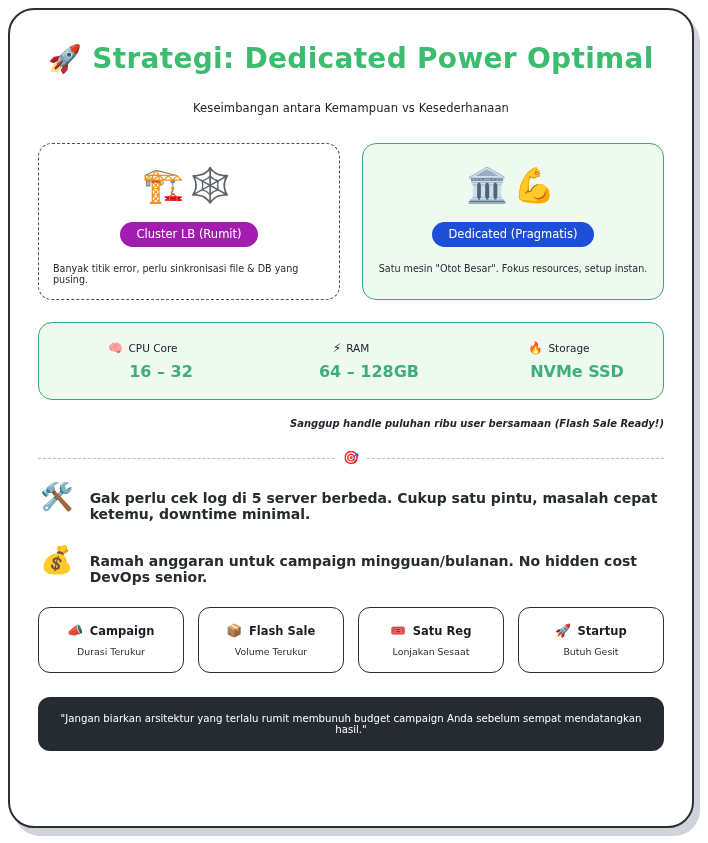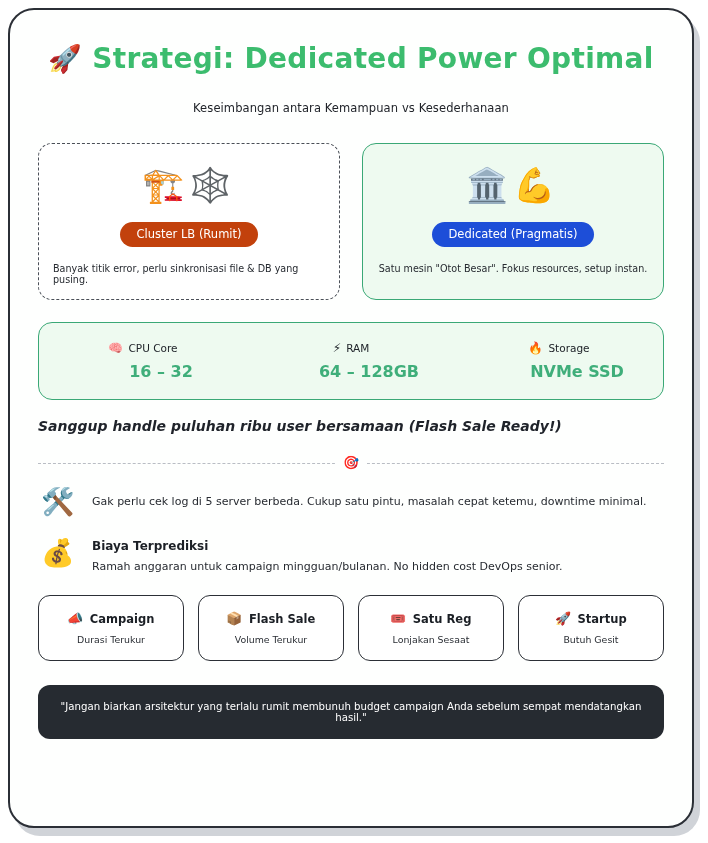--- a/index.html
+++ b/index.html
@@ -91,21 +91,21 @@
   }
   .pill {
     margin-top: 16px;
     padding: 5px 16px 6px 16px;
     border-radius: 14px;
     font-size: 11.5px;
     font-weight: 500;
     color: #ffffff;
     white-space: nowrap;
   }
-  .pill.dark { background: #c2410c; }
+  .pill.dark { background: #a21caf; }
   .pill.green { background: #1d4ed8; }
   .cmp-desc {
     margin-top: 16px;
     font-size: 9.6px;
     color: #262a30;
     text-align: left;
     padding: 0 14px;
   }
 
   
@@ -134,22 +134,22 @@
   .spec-value {
     margin-top: 7px;
     font-size: 16px;
     font-weight: 700;
     color: #3fae7a;
     padding-left: 36px;
   }
 
   .specs-note {
     margin-top: 18px;
-    text-align: left;
-    font-size: 14px;
+    text-align: right;
+    font-size: 10px;
     font-style: italic;
     font-weight: 600;
     color: #1f232a;
   }
 
   
   .divider {
     position: relative;
     margin-top: 22px;
     height: 14px;
@@ -187,22 +187,23 @@
     padding-top: 2px;
   }
   .feature-body { padding-top: 2px; }
   .feature-title {
     font-size: 12px;
     font-weight: 700;
     color: #1c2026;
   }
   .feature-desc {
     margin-top: 7px;
-    font-size: 11px;
+    font-size: 14px;
     color: #272b31;
+    font-weight: bold;
   }
 
   
   .usecase-heading {
     margin-top: 6px;
     font-size: 13.5px;
     font-weight: 700;
     color: #15181d;
     letter-spacing: 0.2px;
   }
@@ -327,21 +328,20 @@
       <div class="feature">
         <div class="feature-icon">🛠️</div>
         <div class="feature-body">
           <div class="feature-desc">Gak perlu cek log di 5 server berbeda. Cukup satu pintu, masalah cepat ketemu, downtime minimal.</div>
         </div>
       </div>
 
       <div class="feature">
         <div class="feature-icon">💰</div>
         <div class="feature-body">
-          <div class="feature-title">Biaya Terprediksi</div>
           <div class="feature-desc">Ramah anggaran untuk campaign mingguan/bulanan. No hidden cost DevOps senior.</div>
         </div>
       </div>
 
     </div>
 
 
     <div class="usecases">
 
       <div class="uc-card">

